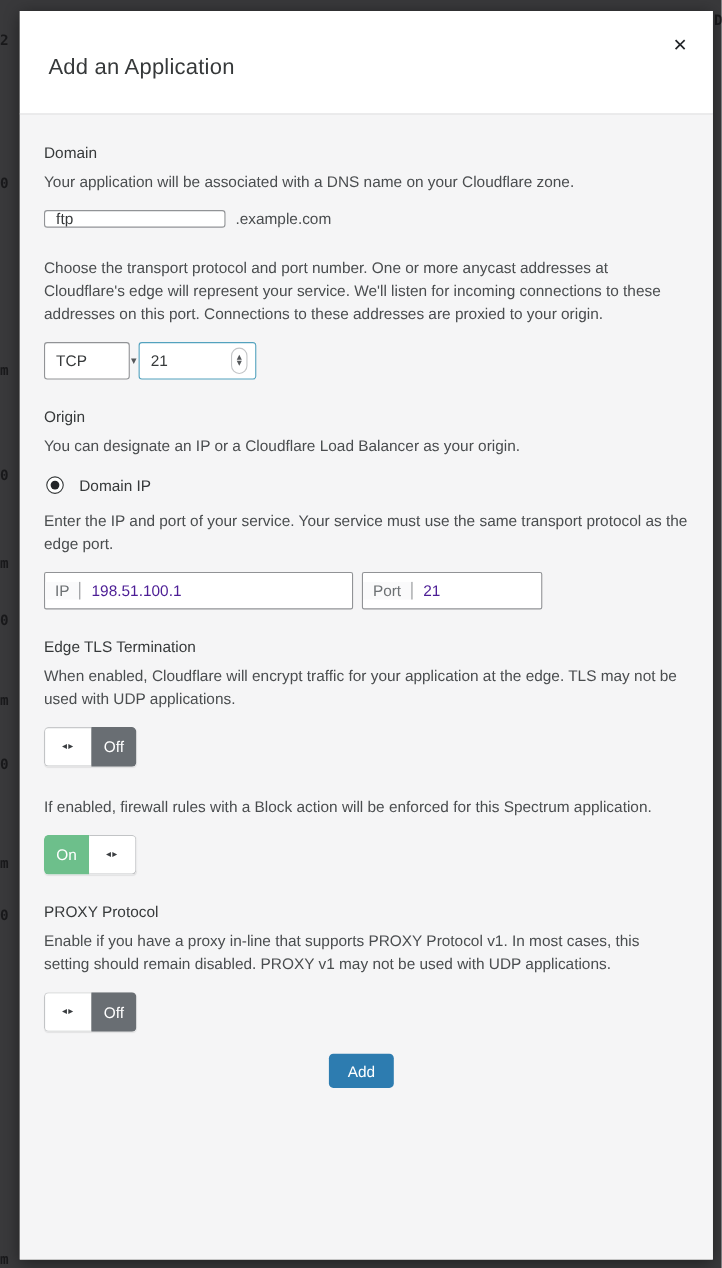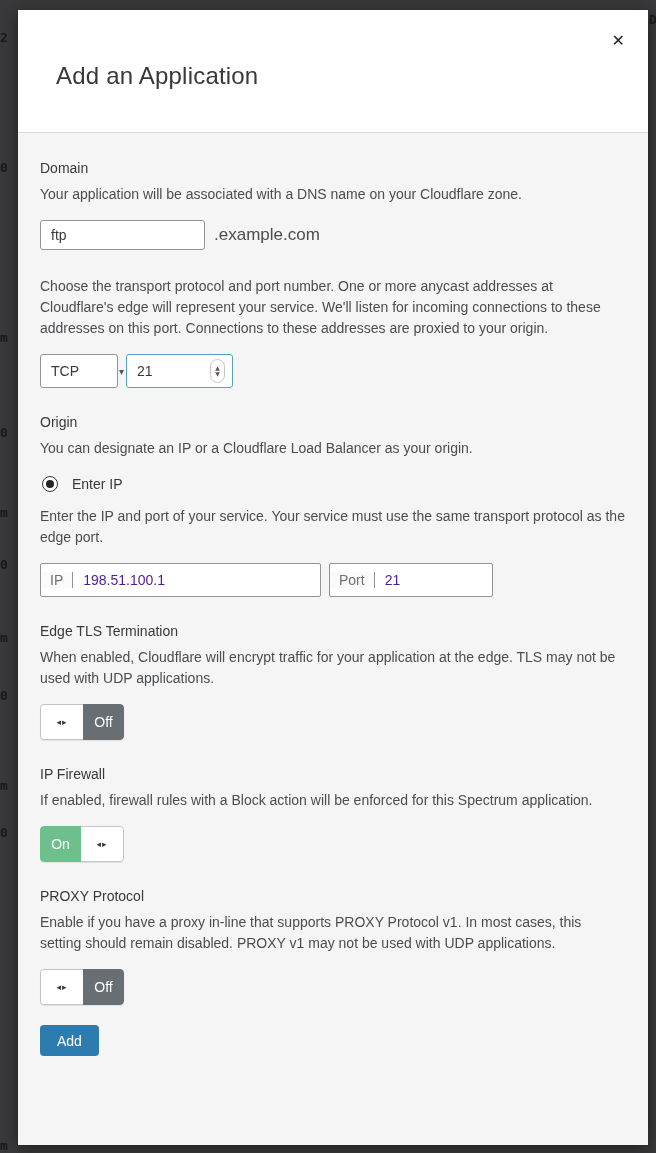--- a/index.html
+++ b/index.html
@@ -25,21 +25,21 @@
     position: absolute;
     left: 18px; top: 10px;
     width: 630px; height: 1135px;
     background: #ffffff;
     box-shadow: 0 3px 14px rgba(0,0,0,0.45);
     display: flex;
     flex-direction: column;
   }
 
   .modal-header { position: relative; background: #fff; padding: 36px 22px 26px 22px; flex: 0 0 auto; }
-  .modal-title { font-size: 24px; font-weight: 400; color: #36393a; margin: 16px; letter-spacing: .2px; }
+  .modal-title { font-size: 20px; font-weight: 400; color: #36393a; margin: 4px; letter-spacing: .2px; }
   .close-btn {
     position: absolute; top: 20px; right: 20px;
     font-size: 16px; font-weight: 700; color: #1f2226;
     line-height: 1; cursor: pointer; padding: 3px;
     font-family: "DejaVu Sans", sans-serif;
   }
 
   .modal-body {
     flex: 1 1 auto;
     background: #f5f5f6;
@@ -47,28 +47,28 @@
     padding: 27px 22px 0 22px;
   }
 
   .section { margin-bottom: 26px; }
   .section-label { font-size: 14px; font-weight: 400; color: #36393a; margin: 0 0 8px 0; }
   .section-desc { font-size: 14px; color: #4a4d4f; line-height: 21px; margin: 0 0 15px 0; max-width: 594px; }
 
   .row { display: flex; align-items: center; }
 
   .text-input {
-    height: 30px; background: #fff;
+    height: 16px; background: #fff;
     border: 1px solid #919396; border-radius: 3px;
     padding: 0 10px; font-size: 14px; color: #36393a;
     font-family: "Liberation Sans", sans-serif;
     outline: none;
   }
   .domain-input { width: 165px; }
-  .suffix { margin-left: 9px; font-size: 17px; color: #4a4d4f; }
+  .suffix { margin-left: 9px; font-size: 14px; color: #4a4d4f; }
 
   .select {
     width: 78px; height: 34px; background: #fff;
     border: 1px solid #919396; border-radius: 3px;
     display: flex; align-items: center; justify-content: space-between;
     padding: 0 10px; font-size: 14px; color: #36393a; cursor: pointer; gap: 40px;
   }
   .select .caret { font-size: 10px; color: #55585b; font-family: "DejaVu Sans", sans-serif; }
 
   .number-input-wrap {
@@ -135,21 +135,21 @@
   .toggle-off .knob { border-radius: 4px 0 0 4px; border-right: none; }
   .toggle-on  .knob { border-radius: 0 4px 4px 0; border-left: none; }
   .toggle .state-label {
     width: 41px; display: flex; align-items: center; justify-content: center;
     font-size: 14px; color: #fff;
   }
   .toggle-off .state-label { background: #696e73; border-radius: 0 4px 4px 0; }
   .toggle-on  .state-label { background: #6dbf8b; border-radius: 4px 0 0 4px; }
   .arrows-icon { font-size: 9px; letter-spacing: 1px; font-family: "DejaVu Sans", sans-serif; }
 
-  .modal-footer { display: flex; justify-content: flex-start; padding: 6px 9px 0 0; }
+  .modal-footer { display: flex; justify-content: center; padding: 6px 9px 0 0; }
   .add-btn {
     background: #2d7cb0; color: #fff; border: none; border-radius: 4px;
     font-size: 14px; padding: 0 17px; height: 31px; cursor: pointer;
     font-family: "Liberation Sans", sans-serif;
   }
 </style>
 </head>
 <body>
 
 <div id="backdrop-fragments">
@@ -203,21 +203,21 @@
     </div>
 
     <div class="section">
       <h3 class="section-label">Origin</h3>
       <p class="section-desc" style="margin-bottom:17px">You can designate an IP or a Cloudflare Load Balancer as your origin.</p>
       <div class="radio-group">
         <div class="radio-row">
           <span class="radio-outer">
               <span class="radio-dot"></span>
             </span>
-          <span class="radio-label">Enter IP</span>
+          <span class="radio-label">Domain IP</span>
         </div>
       </div>
       <p class="section-desc">Enter the IP and port of your service. Your service must use the same transport protocol as the edge port.</p>
       <div class="row">
         <div class="input-group ip-group">
           <span class="input-prefix">IP</span>
           <input type="text" value="198.51.100.1" style="">
         </div>
         <div class="input-group port-group">
           <span class="input-prefix">Port</span>
@@ -231,21 +231,20 @@
       <p class="section-desc">When enabled, Cloudflare will encrypt traffic for your application at the edge. TLS may not be used with UDP applications.</p>
       <div class="toggle toggle-off">
         <span class="knob">
           <span class="arrows-icon">◂▸</span>
         </span>
         <span class="state-label">Off</span>
       </div>
     </div>
 
     <div class="section">
-      <h3 class="section-label">IP Firewall</h3>
       <p class="section-desc">If enabled, firewall rules with a Block action will be enforced for this Spectrum application.</p>
       <div class="toggle toggle-on">
         <span class="state-label">On</span>
         <span class="knob">
           <span class="arrows-icon">◂▸</span>
         </span>
       </div>
     </div>
 
     <div class="section" style="margin-bottom:14px">

